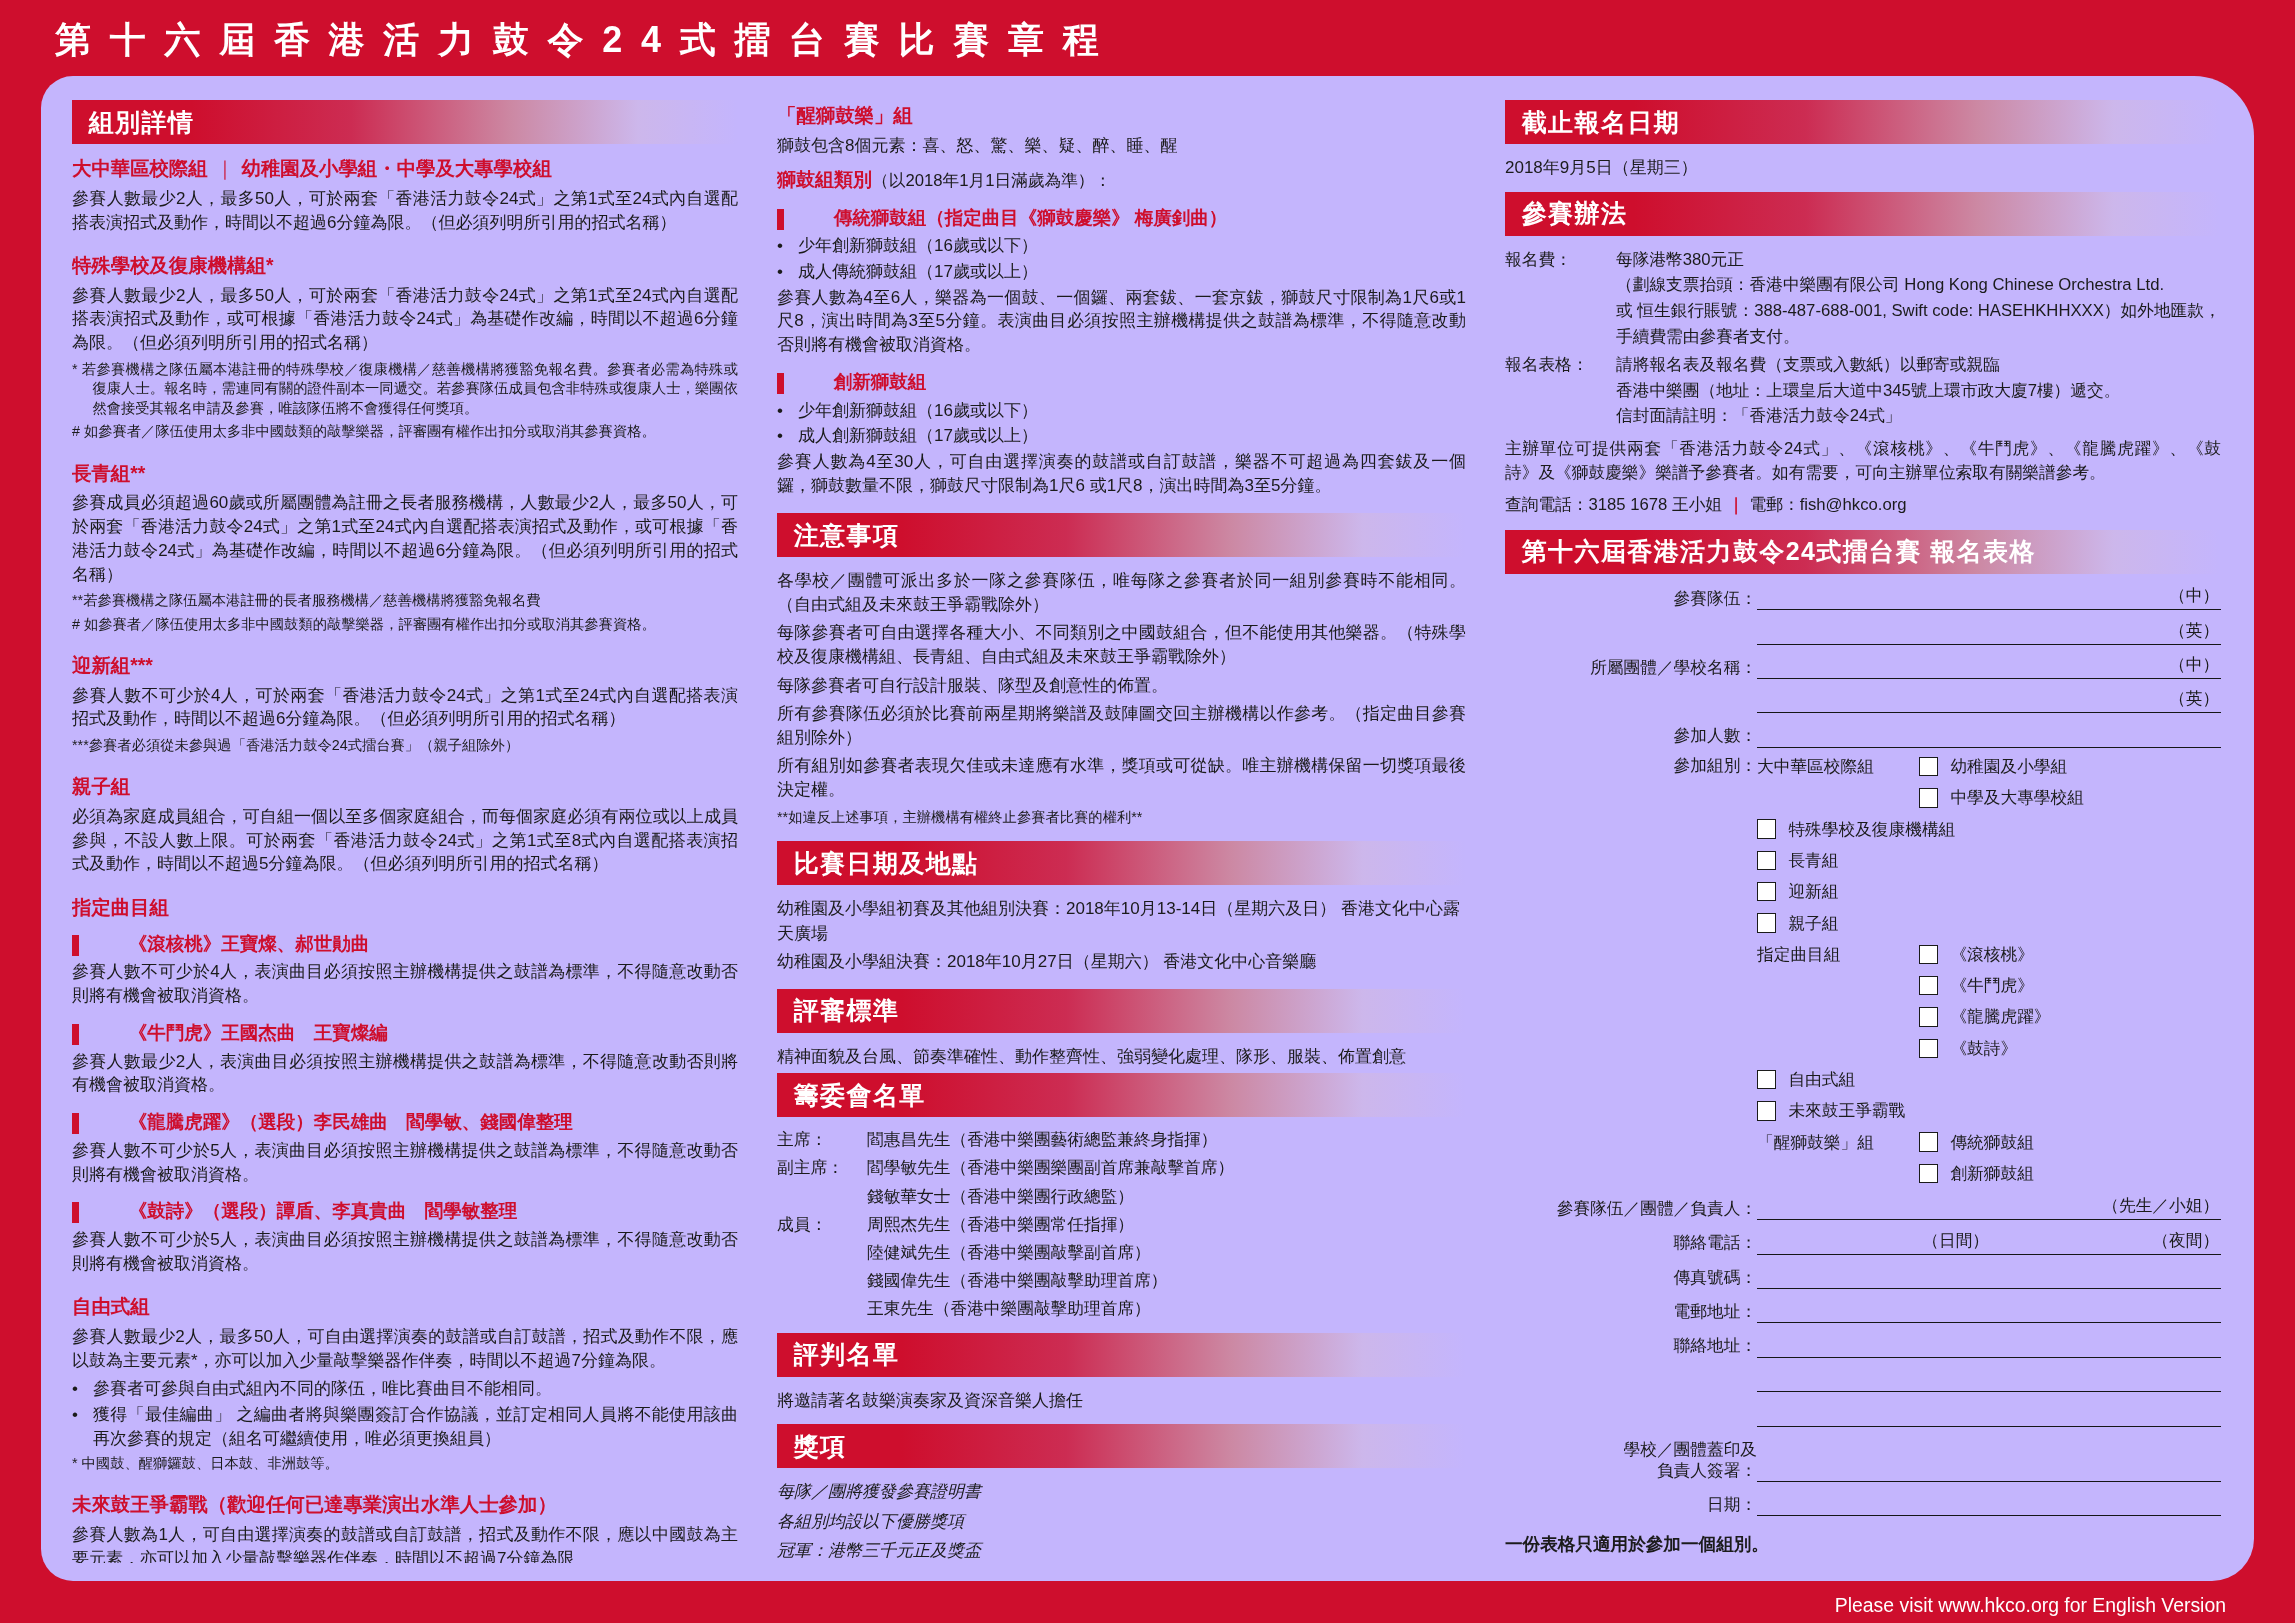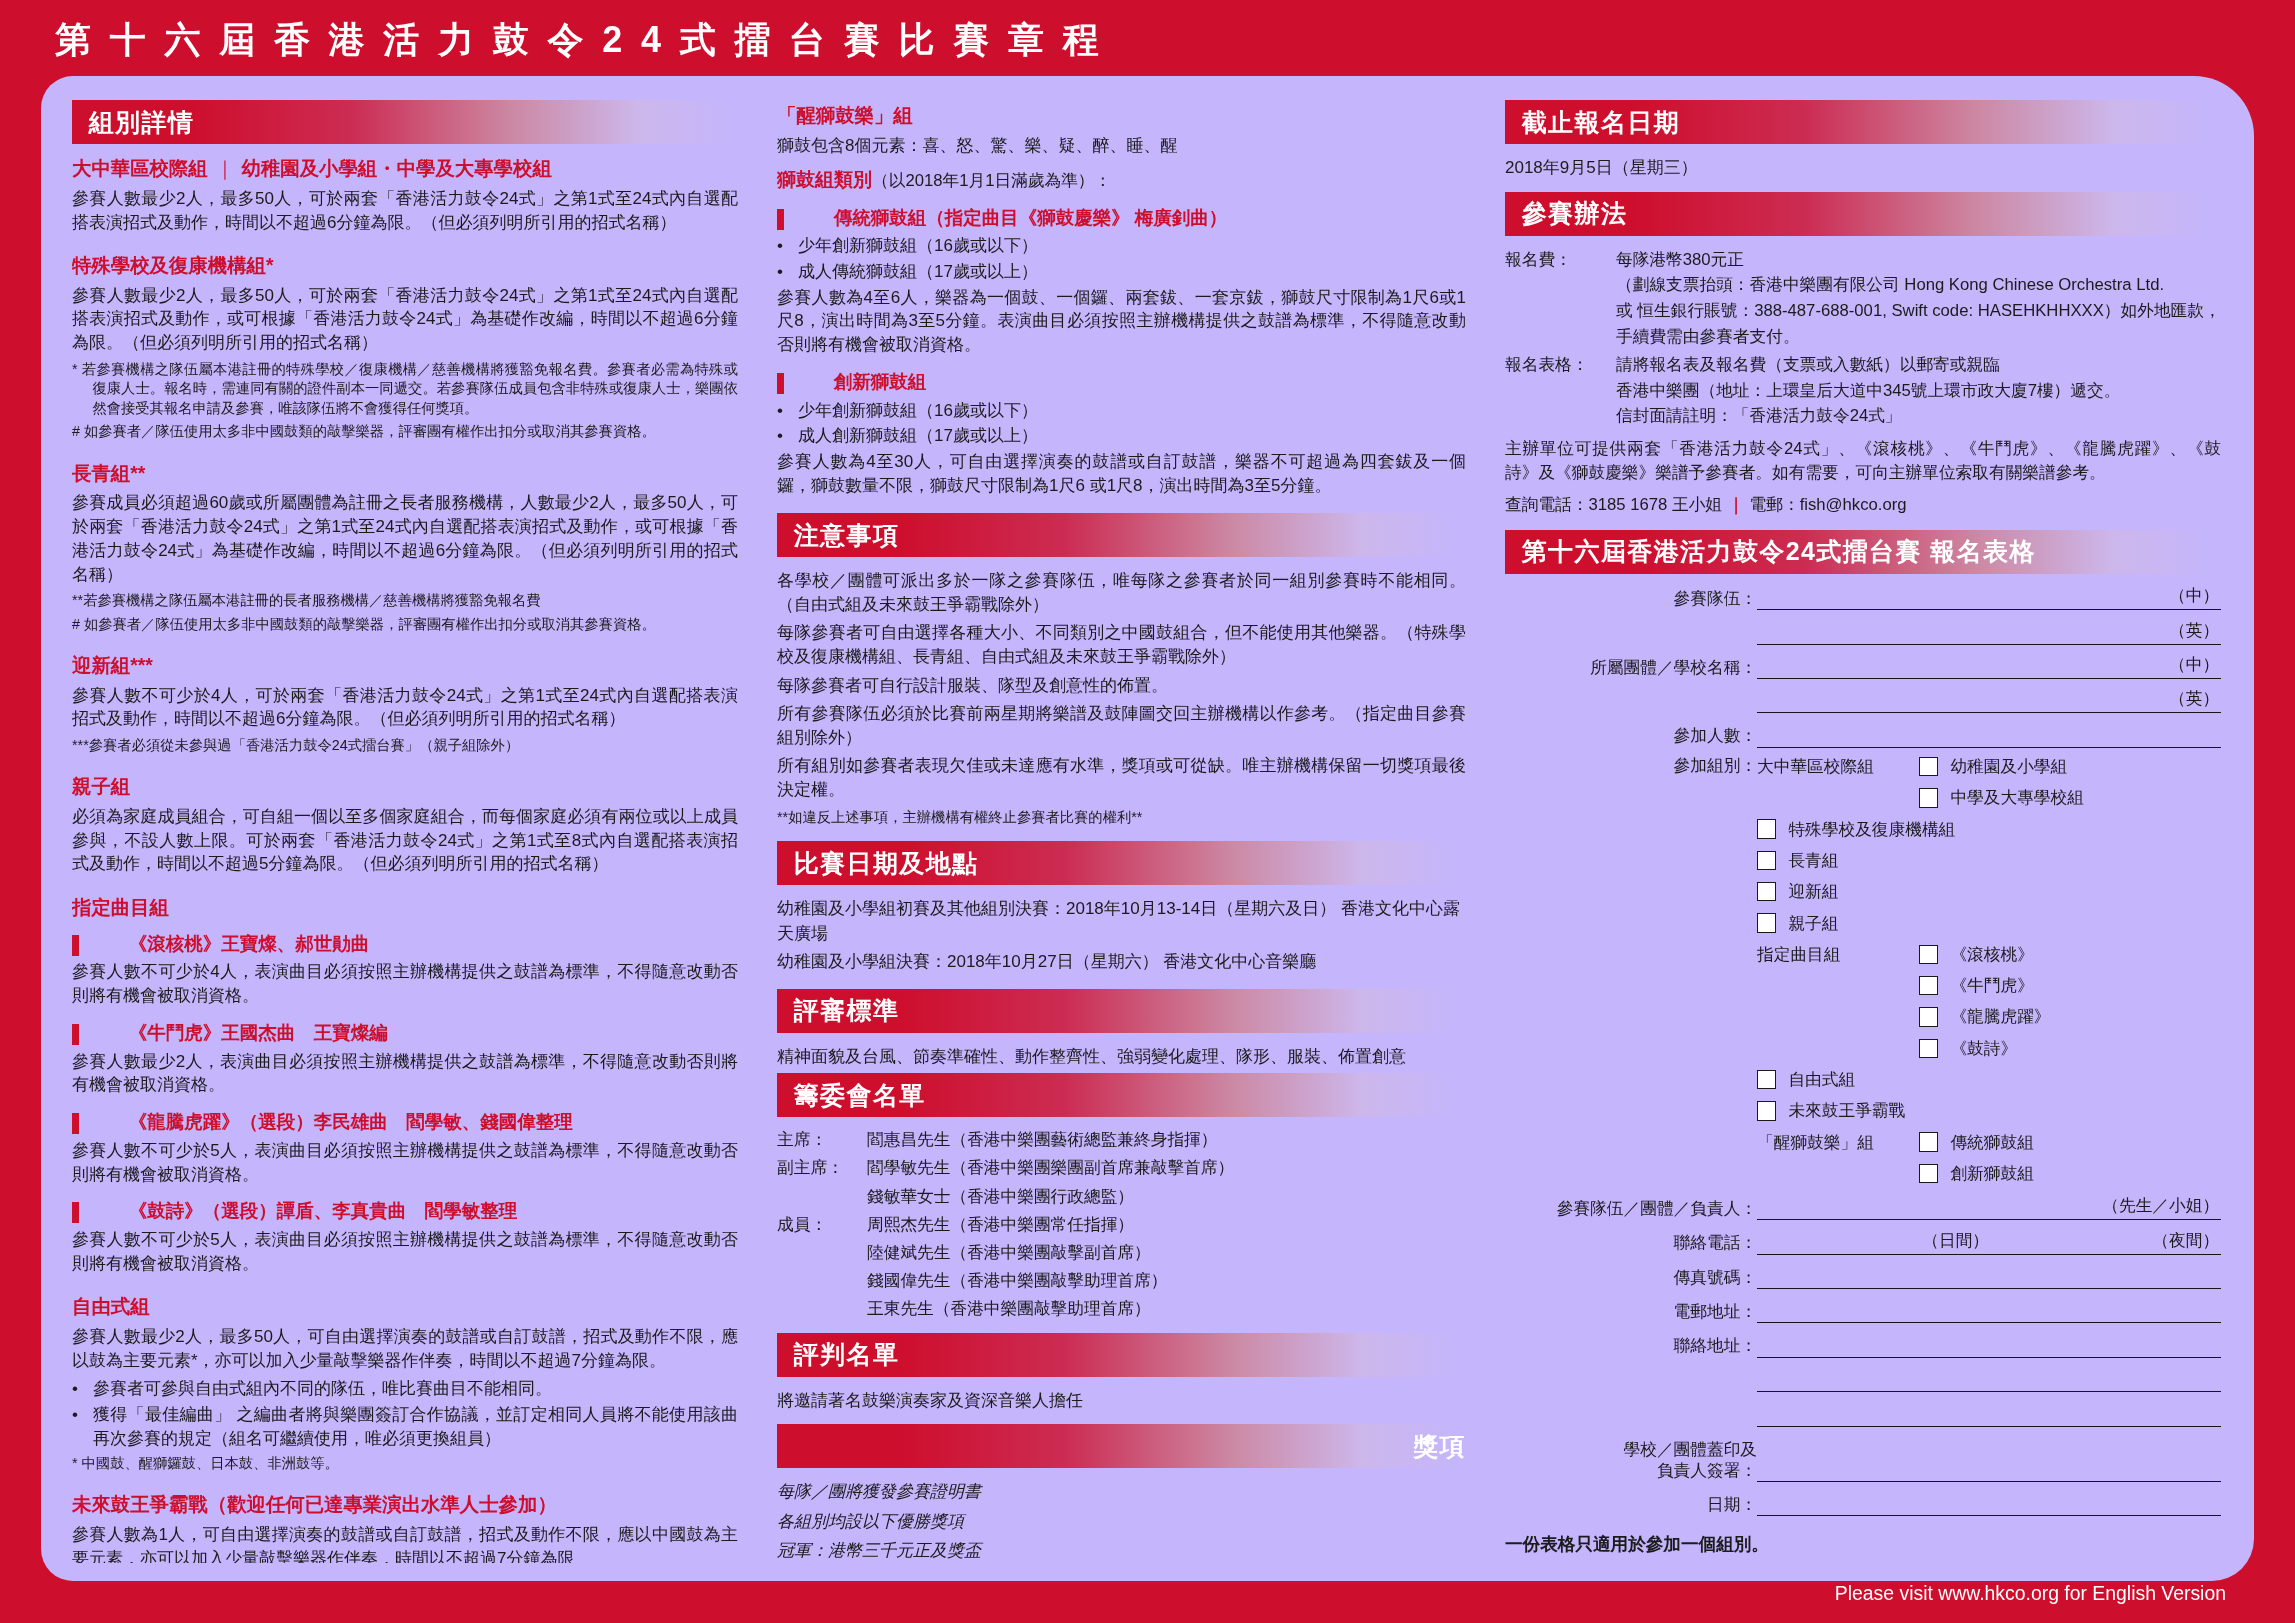--- a/index.html
+++ b/index.html
@@ -63,21 +63,21 @@
     display:flex; align-items:flex-end; justify-content:flex-end;
     padding:0 1.9px 1.9px 1.9px;
   }
   .f-line .sp { flex:1; }
   .cb { width:19.4px; height:19.4px; border:1.9px solid #1b1b1b; background:#fff; margin-right:12px; flex:none; }
   .f-content { flex:1; display:flex; align-items:center; }
   .opt-cat { width:162px; flex:none; }
   .opt-row { margin-bottom:8.3px; }
   .f-note { font-size:17.6px; font-weight:bold; margin-top:15.7px; }
   .sign-line { min-height:48px; }
-  .footer-text { position:absolute; right:69px; bottom:18px; color:#fff; font-size:19.4px; }
+  .footer-text { position:absolute; right:69px; bottom:6px; color:#fff; font-size:19.4px; }
 </style>
 </head>
 <body>
 
 <div class="page">
   <div class="page-title">第十六屆香港活力鼓令24式擂台賽比賽章程</div>
 
   <div class="content">
 
     <div class="col">
@@ -236,21 +236,21 @@
       <div class="crow">
         <span class="crole"></span>
         <span class="cname">王東先生（香港中樂團敲擊助理首席）</span>
       </div>
 
       <div class="banner" style="margin-top:12px;">
         <span>評判名單</span>
       </div>
       <p class="body">將邀請著名鼓樂演奏家及資深音樂人擔任</p>
 
-      <div class="banner" style="margin-top:12px;justify-content:flex-end;">
+      <div class="banner" style="margin-top:12px;">
         <span>獎項</span>
       </div>
       <div class="aw-line">每隊／團將獲發參賽證明書</div>
       <div class="aw-line">各組別均設以下優勝獎項</div>
       <div class="aw-line">冠軍：港幣三千元正及獎盃</div>
 
     </div>
 
     <div class="col">
       <div class="banner">

